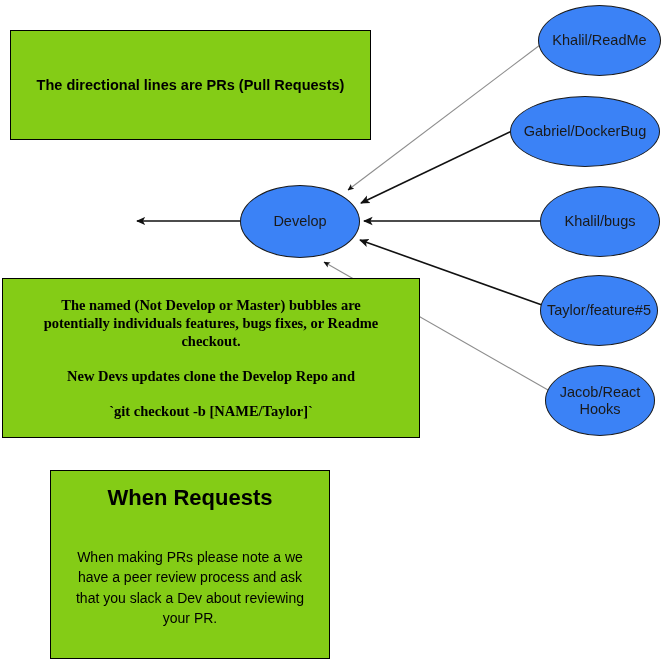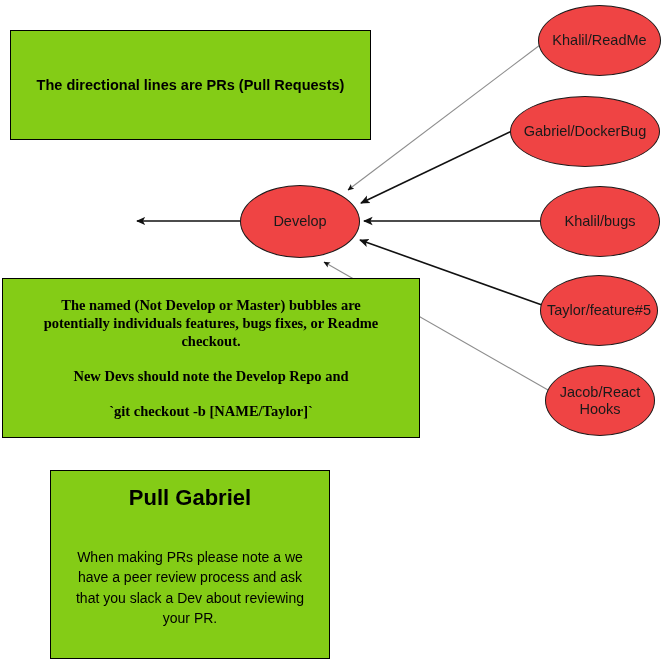--- a/index.html
+++ b/index.html
@@ -30,21 +30,21 @@
   }
   .node {
     position: absolute;
     display: flex;
     align-items: center;
     justify-content: center;
     text-align: center;
     box-sizing: border-box;
     border: 1.3px solid #1a1a1a;
     border-radius: 50%;
-    background: #ef4444;
+    background: #3b82f6;
     font-size: 14.5px;
     line-height: 1.16;
     color: #1a1a1a;
     padding: 0 4px;
   }
   .node-label {
     display: block;
     white-space: pre-line;
   }
   .textbox {
@@ -122,27 +122,27 @@
 
   <div class="textbox" id="box-note-top">
     <p class="tb-bold">The directional lines are PRs (Pull Requests)</p>
   </div>
 
   <div class="textbox" id="box-note-mid">
     <p class="tb-bold">The named (Not Develop or Master) bubbles are</p>
     <p class="tb-bold">potentially individuals features, bugs fixes, or Readme</p>
     <p class="tb-bold">checkout.</p>
     <div class="tb-gap"></div>
-    <p class="tb-bold">New Devs should note the Develop Repo and</p>
+    <p class="tb-bold">New Devs updates clone the Develop Repo and</p>
     <div class="tb-gap"></div>
     <p class="tb-bold">`git checkout -b [NAME/Taylor]`</p>
   </div>
 
   <div class="textbox" id="box-pull-requests">
-    <p class="tb-title">Pull Gabriel</p>
+    <p class="tb-title">When Requests</p>
     <p class="tb-body">When making PRs please note a we have a peer review process and ask that you slack a Dev about reviewing your PR.</p>
   </div>
 
 
   <div class="node" id="node-develop">
     <span class="node-label">Develop</span>
   </div>
 
   <div class="node" id="node-readme">
     <span class="node-label">Khalil/ReadMe</span>

